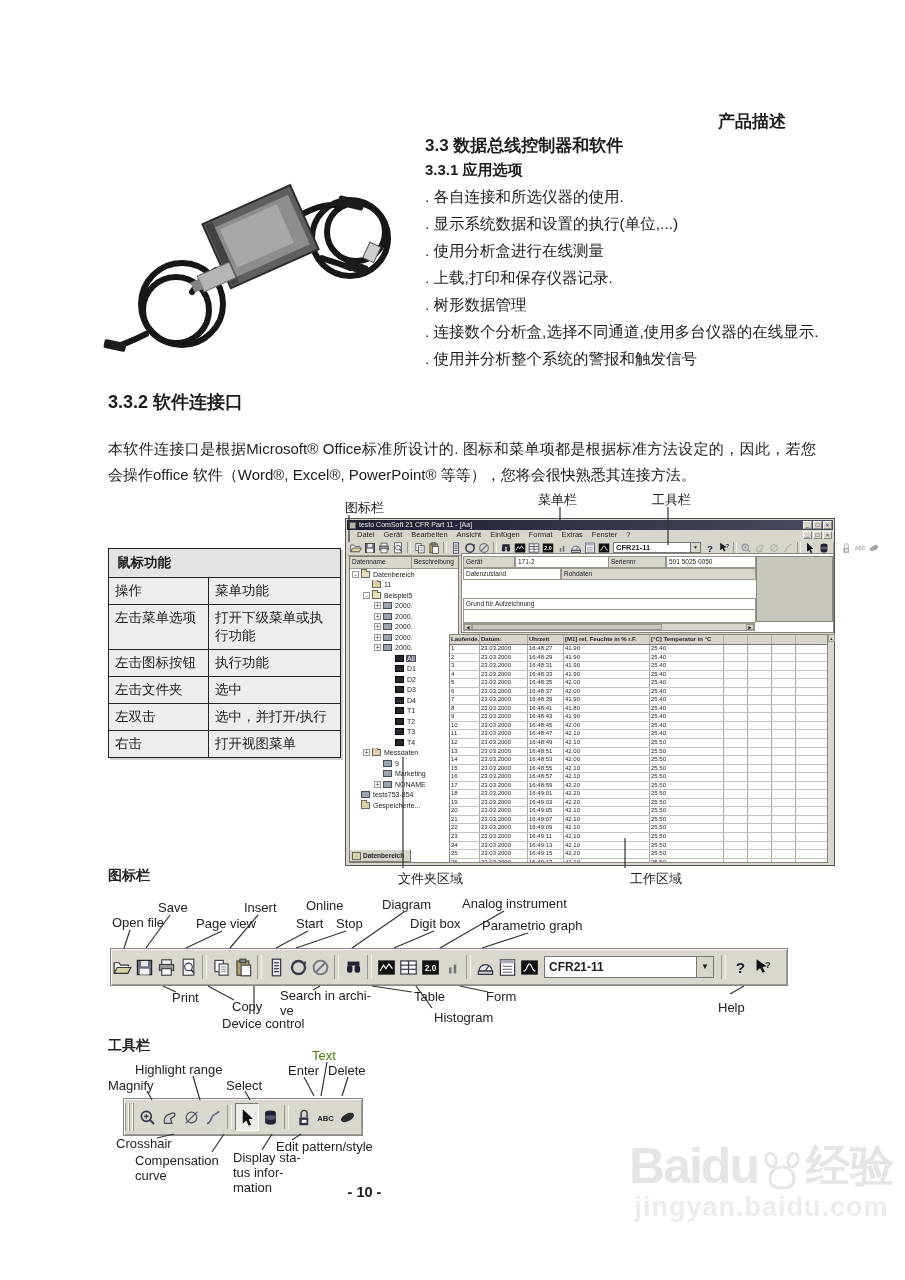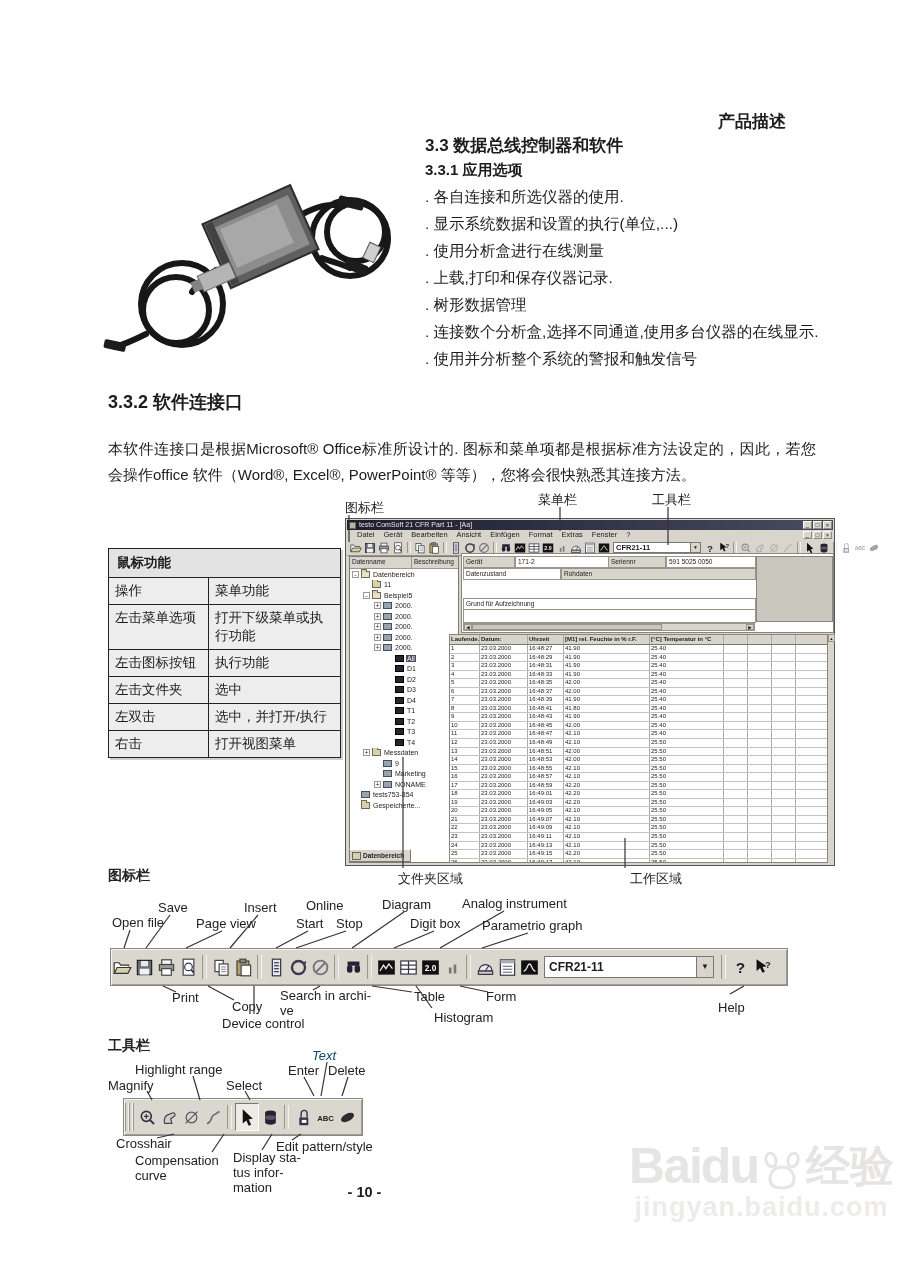--- a/index.html
+++ b/index.html
@@ -1155,21 +1155,21 @@
 ve</div>
   <div class="lab" style="left:414px;top:989px;">Table</div>
   <div class="lab" style="left:486px;top:989px;">Form</div>
   <div class="lab" style="left:434px;top:1010px;">Histogram</div>
   <div class="lab" style="left:718px;top:952px;margin-top:48px;">Help</div>
 
   <div class="lab lab-b cn" style="left:108px;top:1038px;">工具栏</div>
   <div class="lab" style="left:135px;top:1062px;">Highlight range</div>
   <div class="lab" style="left:108px;top:1078px;">Magnify</div>
   <div class="lab" style="left:226px;top:1078px;">Select</div>
-  <div class="lab" style="left:312px;top:1048px;color:#0c4a6e;font-style:italic;">Text</div>
+  <div class="lab" style="left:312px;top:1048px;color:#4d7c0f;">Text</div>
   <div class="lab" style="left:288px;top:1063px;">Enter</div>
   <div class="lab" style="left:328px;top:1063px;">Delete</div>
 
   <div class="strip" style="left:123px;top:1098px;width:240px;height:38px;">
     <span class="grip"></span>
     <span class="tbtn">
         <svg class="ic20">
           <use href="#i-magnify"></use>
         </svg>
       </span>

